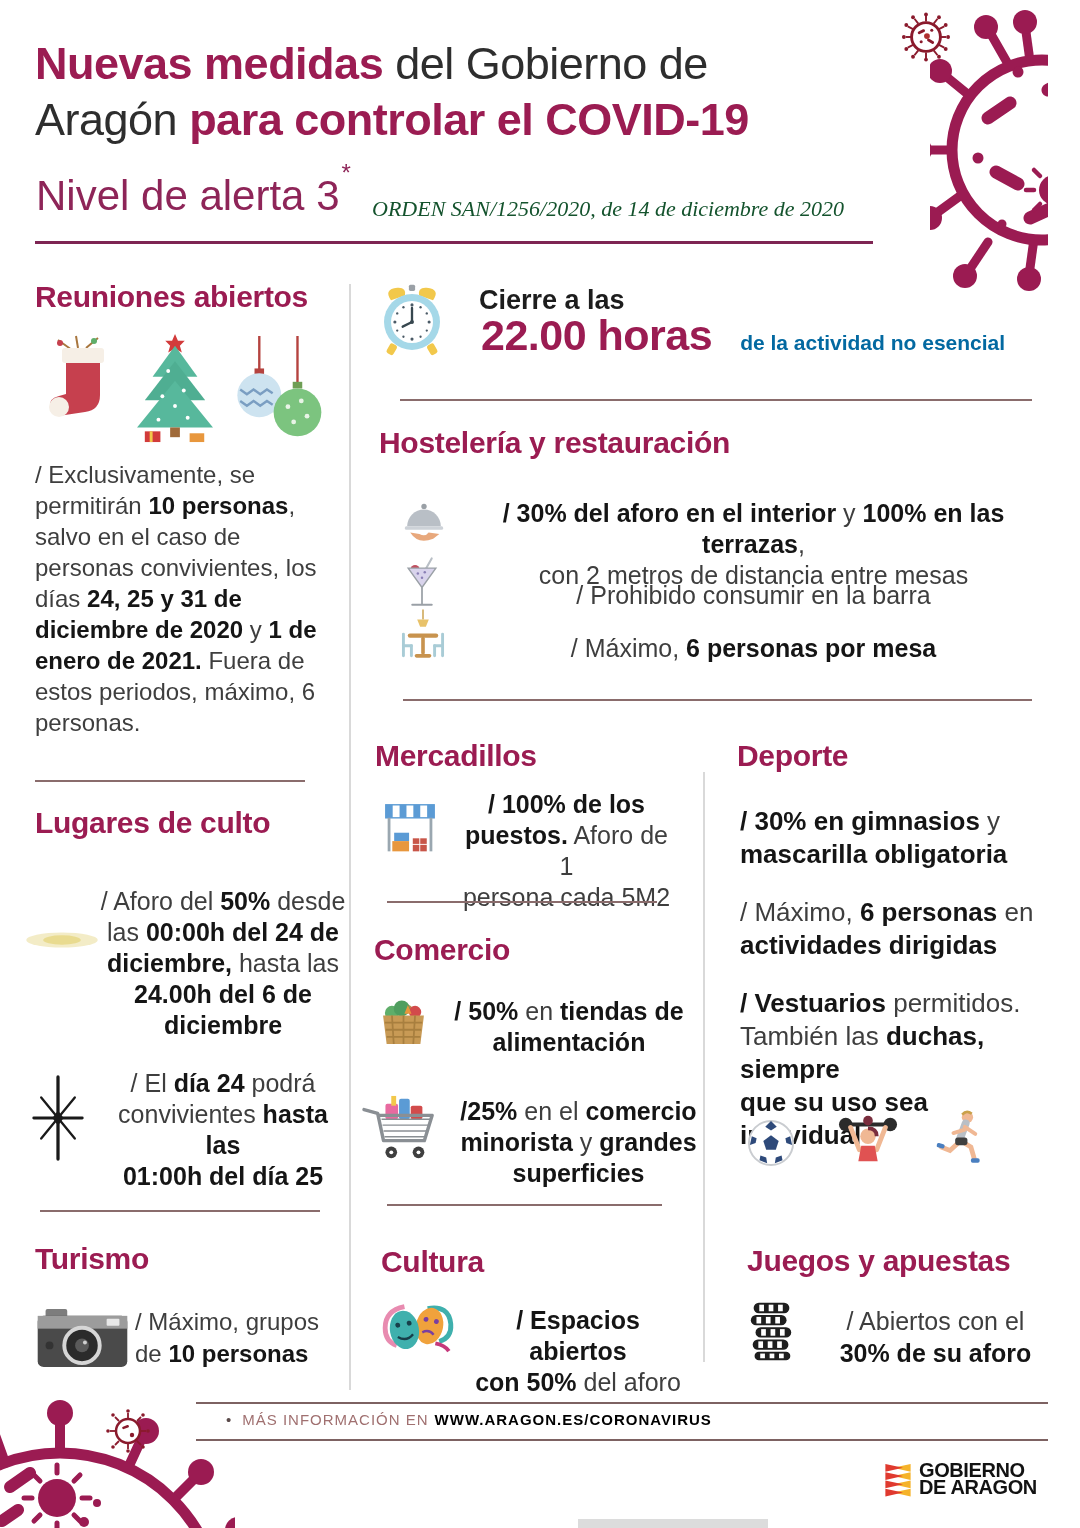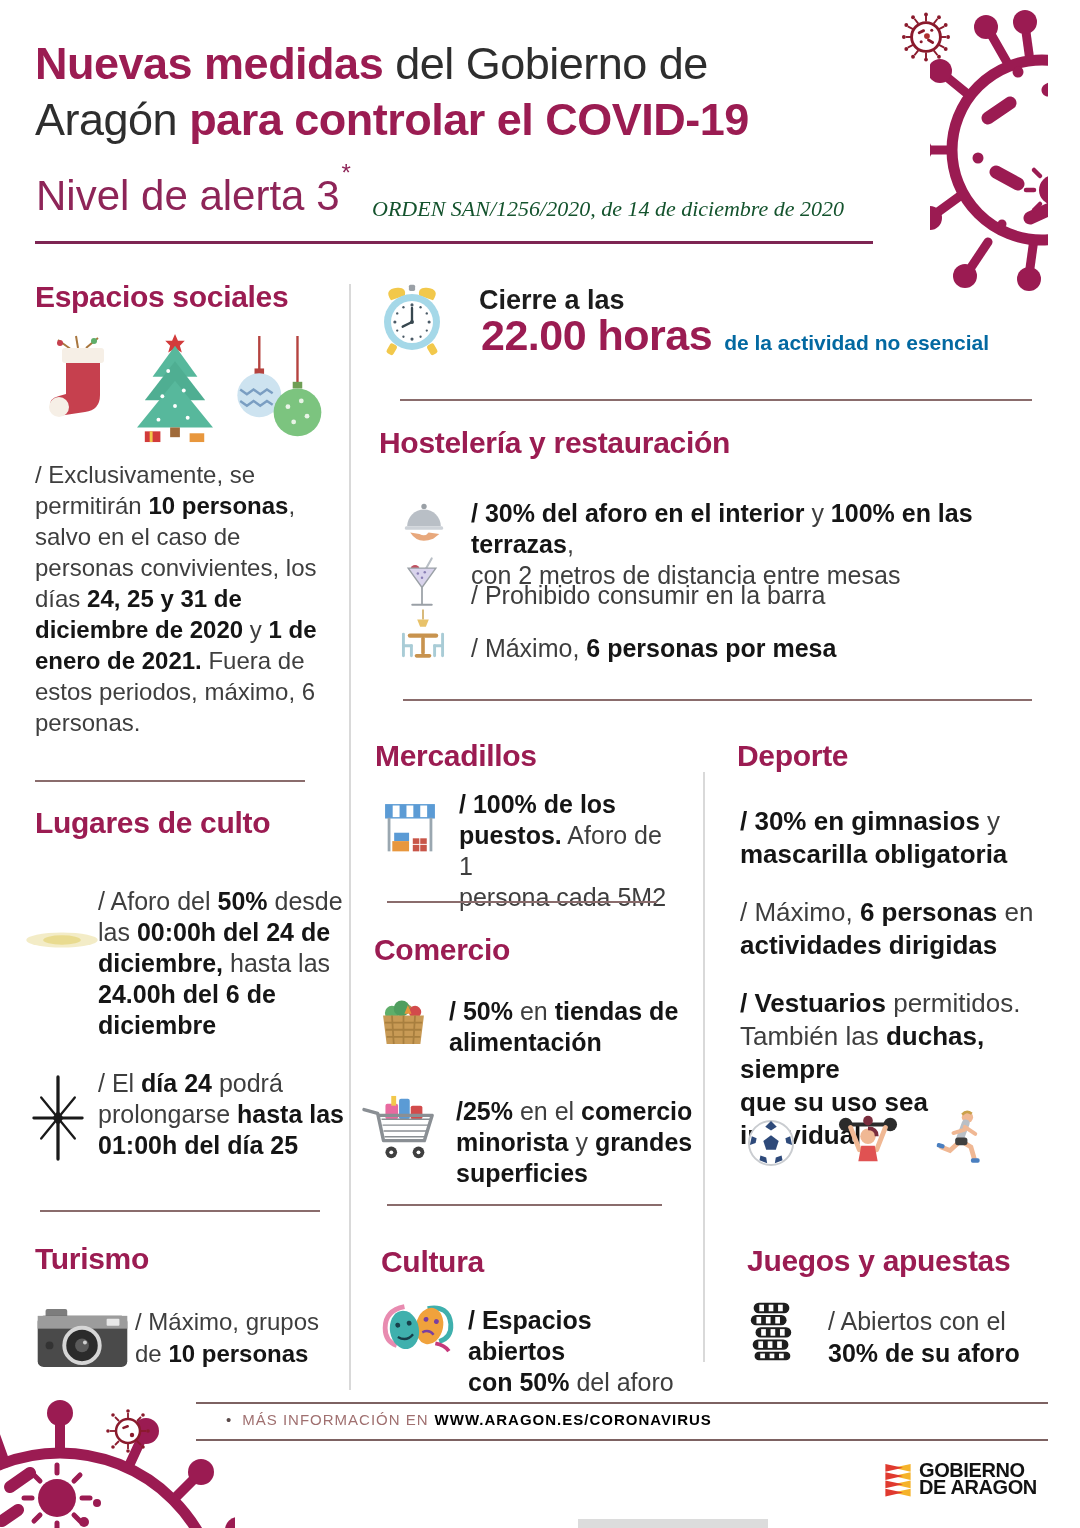--- a/index.html
+++ b/index.html
@@ -10,26 +10,26 @@
   .vline{position:absolute;width:2px;background:#d9d9d9;}
   .sec-title{position:absolute;margin:0;font-size:30px;font-weight:700;color:#9b1c52;letter-spacing:-0.3px;}
   .rich{position:absolute;color:#3e3e3e;}
   .rich .b{font-weight:700;color:#151515;}
   .main-title{left:35px;top:36px;width:810px;font-size:45px;line-height:56px;font-weight:400;color:#2e2e2e;letter-spacing:-0.5px;}
   .main-title .b{font-weight:700;color:#9b1c52;}
   .alert{position:absolute;left:36px;top:172px;font-size:42px;font-weight:400;color:#8e2558;}
   .alert sup{font-size:24px;position:relative;top:-14px;left:2px;}
   .orden{position:absolute;left:372px;top:196px;font-size:22px;font-style:italic;font-weight:500;color:#14532d;font-family:Liberation Serif, serif;}
   .closure-prefix{position:absolute;left:479px;top:285px;font-size:27px;font-weight:700;color:#1d1d1d;}
-  .closure-line{position:absolute;left:481px;top:311px;display:flex;align-items:baseline;white-space:nowrap;}
+  .closure-line{position:absolute;left:481px;top:311px;display:flex;align-items:baseline;white-space:nowrap;gap:16px;}
   .closure-time{font-size:43px;font-weight:700;color:#9b1c52;letter-spacing:-0.5px;}
   .closure-suffix{font-size:21px;font-weight:700;color:#0369a1;margin-left:12px;}
   .icon{position:absolute;}
   .icon svg{width:100%;height:100%;display:block;}
-  .txt-md{font-size:25px;line-height:31px;}
+  .txt-md{font-size:25px;line-height:31px;text-align:center;}
   .txt-rt{font-size:26px;line-height:33px;}
   .txt-sm{font-size:24px;line-height:31px;}
   .footer-info{position:absolute;left:226px;top:1411px;font-size:15px;letter-spacing:1px;color:#a07070;font-weight:400;white-space:nowrap;}
   .footer-info .bullet{color:#5a4a4a;margin-right:10px;}
   .footer-info .url{font-weight:700;color:#000000;margin-left:6px;}
   .logo-text{position:absolute;left:919px;top:1462px;font-size:20px;line-height:16.5px;font-weight:700;color:#121212;letter-spacing:-0.4px;}
   .bottom-bar{position:absolute;left:578px;top:1519px;width:190px;height:9px;background:#dcdcdc;}
 </style>
 </head>
 <body>
@@ -125,21 +125,21 @@
           <path d="M138 204 L144 210"></path>
       </g>
     </svg>
   </div>
 
   <div class="vline" style="left:349px;top:284px;height:1106px;"></div>
   <div class="vline" style="left:703px;top:772px;height:590px;"></div>
   <div class="vline" style="left:1060px;top:150px;height:1145px;background:#ececec;"></div>
 
   <section>
-    <h2 class="sec-title" style="left:35px;top:280px;">Espacios sociales</h2>
+    <h2 class="sec-title" style="left:35px;top:280px;">Reuniones abiertos</h2>
     <div class="icon" style="left:42px;top:334px;width:80px;height:100px;">
       <svg viewBox="0 0 80 100">
         <g stroke="#a8763e" stroke-width="2" fill="none">
             <path d="M30 16 L16 6"></path>
             <path d="M36 14 L34 2"></path>
             <path d="M44 14 L56 4"></path>
           </g>
         <circle cx="18" cy="9" r="3" fill="#c6404e"></circle>
           <circle cx="52" cy="7" r="3" fill="#5fae6a"></circle>
         <rect x="20" y="14" width="42" height="15" rx="3" fill="#f6efe6"></rect>
@@ -205,21 +205,21 @@
       <svg viewBox="0 0 60 92">
         <g stroke="#1a1a1a" stroke-linecap="round" fill="none">
           <path d="M30 2 V90" stroke-width="3.5"></path>
           <path d="M4 46 H56" stroke-width="3"></path>
           <path d="M12 24 L48 68" stroke-width="2.5"></path>
           <path d="M48 24 L12 68" stroke-width="2.5"></path>
         </g>
         <polygon points="30,38 36,46 30,54 24,46" fill="#1a1a1a"></polygon>
       </svg>
     </div>
-    <div class="rich txt-md" style="left:98px;top:1068px;width:250px;"><span>/ El </span><span class="b">día 24</span><span> podrá</span><br><span>prolongarse </span><span class="b">hasta las</span><br><span class="b">01:00h del día 25</span></div>
+    <div class="rich txt-md" style="left:98px;top:1068px;width:250px;"><span>/ El </span><span class="b">día 24</span><span> podrá</span><br><span>convivientes </span><span class="b">hasta las</span><br><span class="b">01:00h del día 25</span></div>
   </section>
 
   <div class="rule" style="left:40px;top:1210px;width:280px;"></div>
 
   <section>
     <h2 class="sec-title" style="left:35px;top:1242px;">Turismo</h2>
     <div class="icon" style="left:35px;top:1306px;width:95px;height:64px;">
       <svg viewBox="0 0 95 65">
         <rect x="10" y="3" width="22" height="9" rx="2" fill="#7d7d7d"></rect>
         <rect x="2" y="10" width="91" height="52" rx="6" fill="#4a4a4a"></rect>

